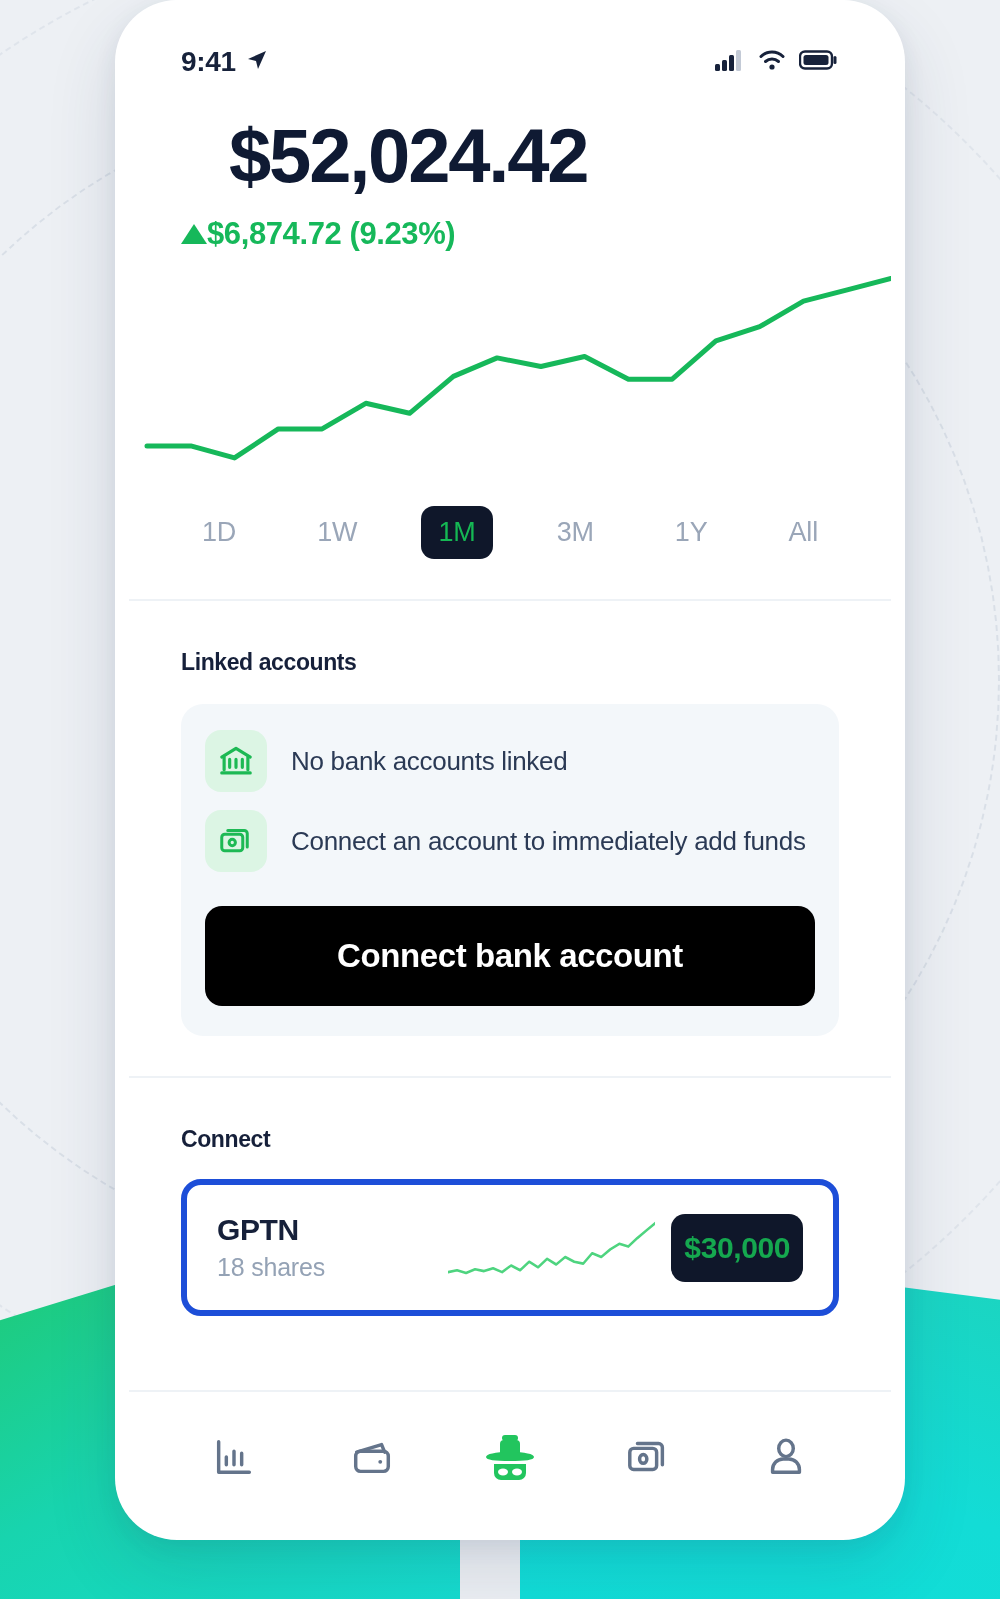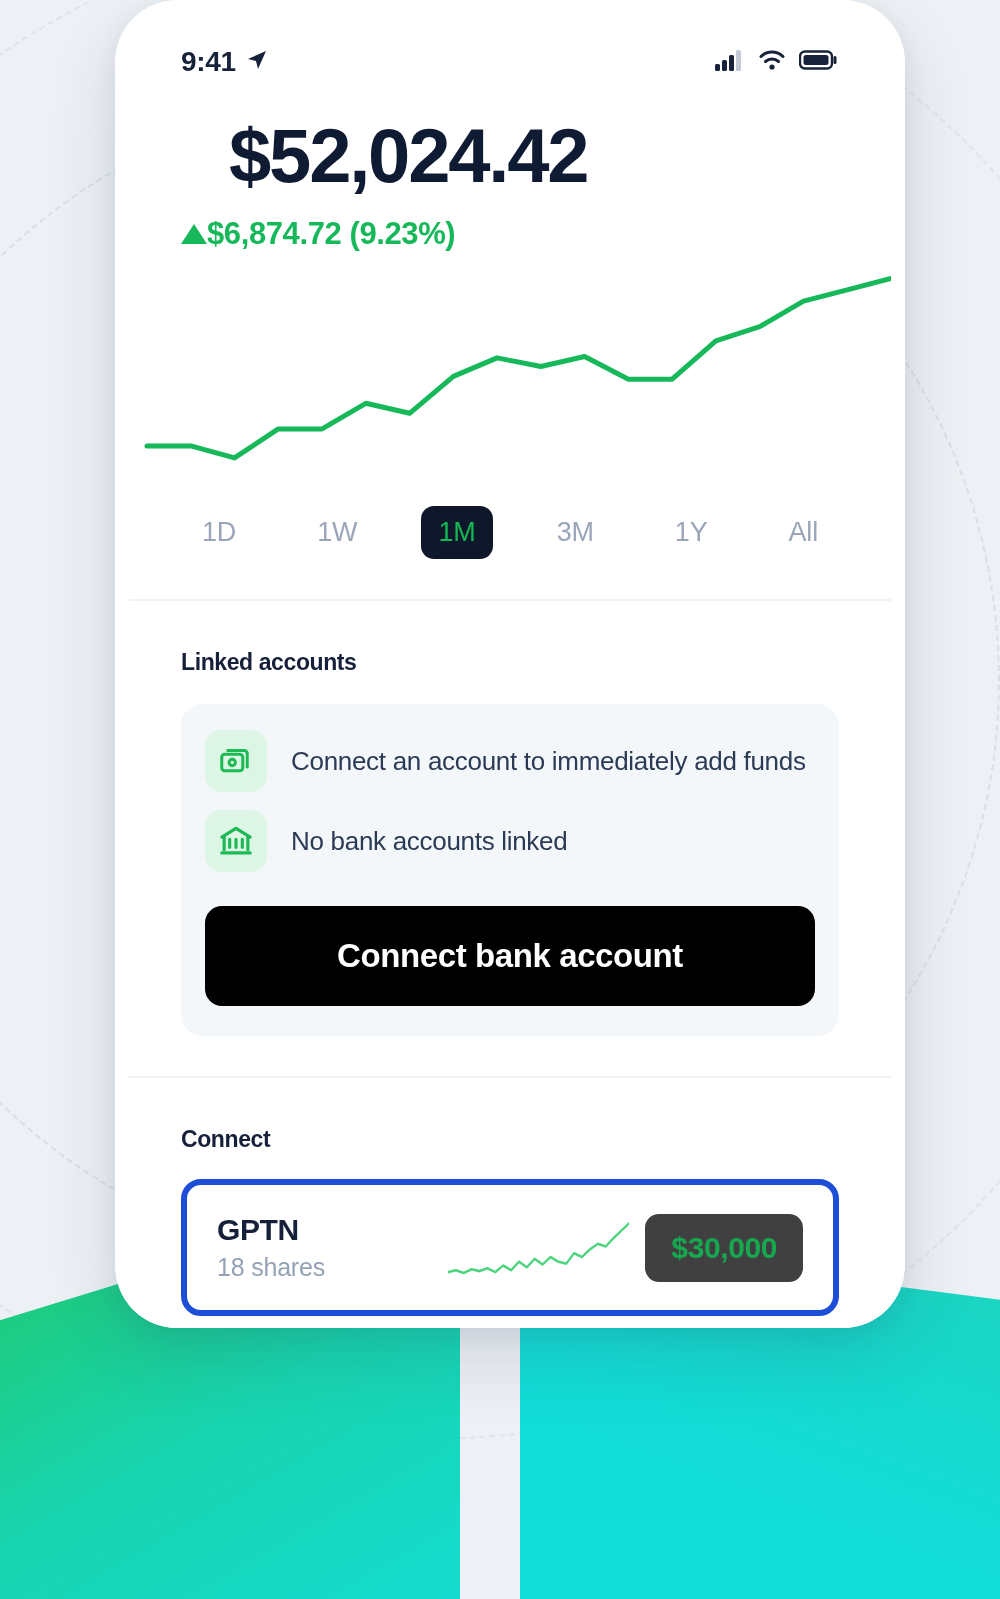--- a/index.html
+++ b/index.html
@@ -24,21 +24,21 @@
   }
   .dash-ring {
     position:absolute; border:2px dashed #d3dae3; border-radius:50%;
     opacity:.75;
   }
   #ring-a { width:1180px; height:1180px; left:-180px; top:90px; }
   #ring-b { width:1520px; height:1520px; left:-330px; top:-80px; opacity:.5; }
 
   
   #phone {
-    position:absolute; left:115px; top:0px; width:790px; height:1328px;
+    position:absolute; left:115px; top:0px; width:790px; height:1540px;
     background:#ffffff; border-radius:62px;
     box-shadow:0 30px 70px rgba(40,60,90,.14), 0 6px 22px rgba(40,60,90,.08);
     overflow:hidden;
   }
   #screen {
     position:absolute; left:14px; top:0px; width:762px; height:1525px;
     background:#ffffff; border-radius:52px; overflow:hidden;
   }
 
   
@@ -108,22 +108,22 @@
   }
   .stock-row {
     display:flex; align-items:center; padding:28px 30px; gap:16px;
   }
   .stock-id { width:215px; flex:0 0 auto; }
   .stock-ticker { font-size:30px; font-weight:700; color:#16203a; letter-spacing:-.4px; }
   .stock-shares { font-size:25px; font-weight:500; color:#94a2b5; margin-top:6px; letter-spacing:-.2px; }
   .stock-spark { flex:1 1 auto; height:62px; }
   .stock-spark svg { display:block; width:100%; height:100%; }
   .stock-amount {
-    flex:0 0 auto; background:#404040; color:#15a84f; border-radius:14px;
-    padding:17px 26px; font-size:30px; font-weight:700; letter-spacing:-.4px;
+    flex:0 0 auto; background:#0f172a; color:#15a84f; border-radius:14px;
+    padding:17px 13px; font-size:30px; font-weight:700; letter-spacing:-.4px;
   }
 
   
   #bottom-nav {
     position:absolute; left:0; bottom:0; width:100%; height:135px;
     background:#ffffff; border-top:2px solid #eef2f6;
     display:flex; align-items:center; justify-content:space-around;
     padding:0 36px;
   }
   .nav-item { display:flex; align-items:center; justify-content:center; width:90px; height:90px; cursor:pointer; }
@@ -197,41 +197,41 @@
     <div class="range-btn">3M</div>
     <div class="range-btn">1Y</div>
     <div class="range-btn">All</div>
   </div>
 
   <div class="divider"></div>
 
   <div id="linked-section">
     <div class="section-title">Linked accounts</div>
     <div id="linked-card">
+
+      <div class="linked-row">
+        <span class="icon-tile">
+          <svg width="38" height="38" viewBox="0 0 24 24" fill="none" stroke="#1db954" stroke-width="2" stroke-linecap="round" stroke-linejoin="round">
+            <path d="M3 9.5 12 4l9 5.5"></path>
+            <path d="M4.5 9.5v8M8 11v5M12 11v5M16 11v5M19.5 9.5v8"></path>
+            <path d="M3 19.5h18"></path>
+          </svg>
+        </span>
+        <span class="linked-text">No bank accounts linked</span>
+      </div>
 
       <div class="linked-row">
         <span class="icon-tile">
           <svg width="36" height="36" viewBox="0 0 24 24" fill="none" stroke="#1db954" stroke-width="2" stroke-linecap="round" stroke-linejoin="round">
             <rect x="2.5" y="7.5" width="14" height="11" rx="2"></rect>
             <circle cx="9.5" cy="13" r="2.1"></circle>
             <path d="M6.5 5h11a2 2 0 0 1 2 2v9"></path>
           </svg>
         </span>
         <span class="linked-text">Connect an account to immediately add funds</span>
-      </div>
-
-      <div class="linked-row">
-        <span class="icon-tile">
-          <svg width="38" height="38" viewBox="0 0 24 24" fill="none" stroke="#1db954" stroke-width="2" stroke-linecap="round" stroke-linejoin="round">
-            <path d="M3 9.5 12 4l9 5.5"></path>
-            <path d="M4.5 9.5v8M8 11v5M12 11v5M16 11v5M19.5 9.5v8"></path>
-            <path d="M3 19.5h18"></path>
-          </svg>
-        </span>
-        <span class="linked-text">No bank accounts linked</span>
       </div>
 
       <button id="connect-button">Connect bank account</button>
     </div>
   </div>
 
   <div class="divider"></div>
 
   <div id="stocks-section">
     <div class="section-title">Connect</div>

